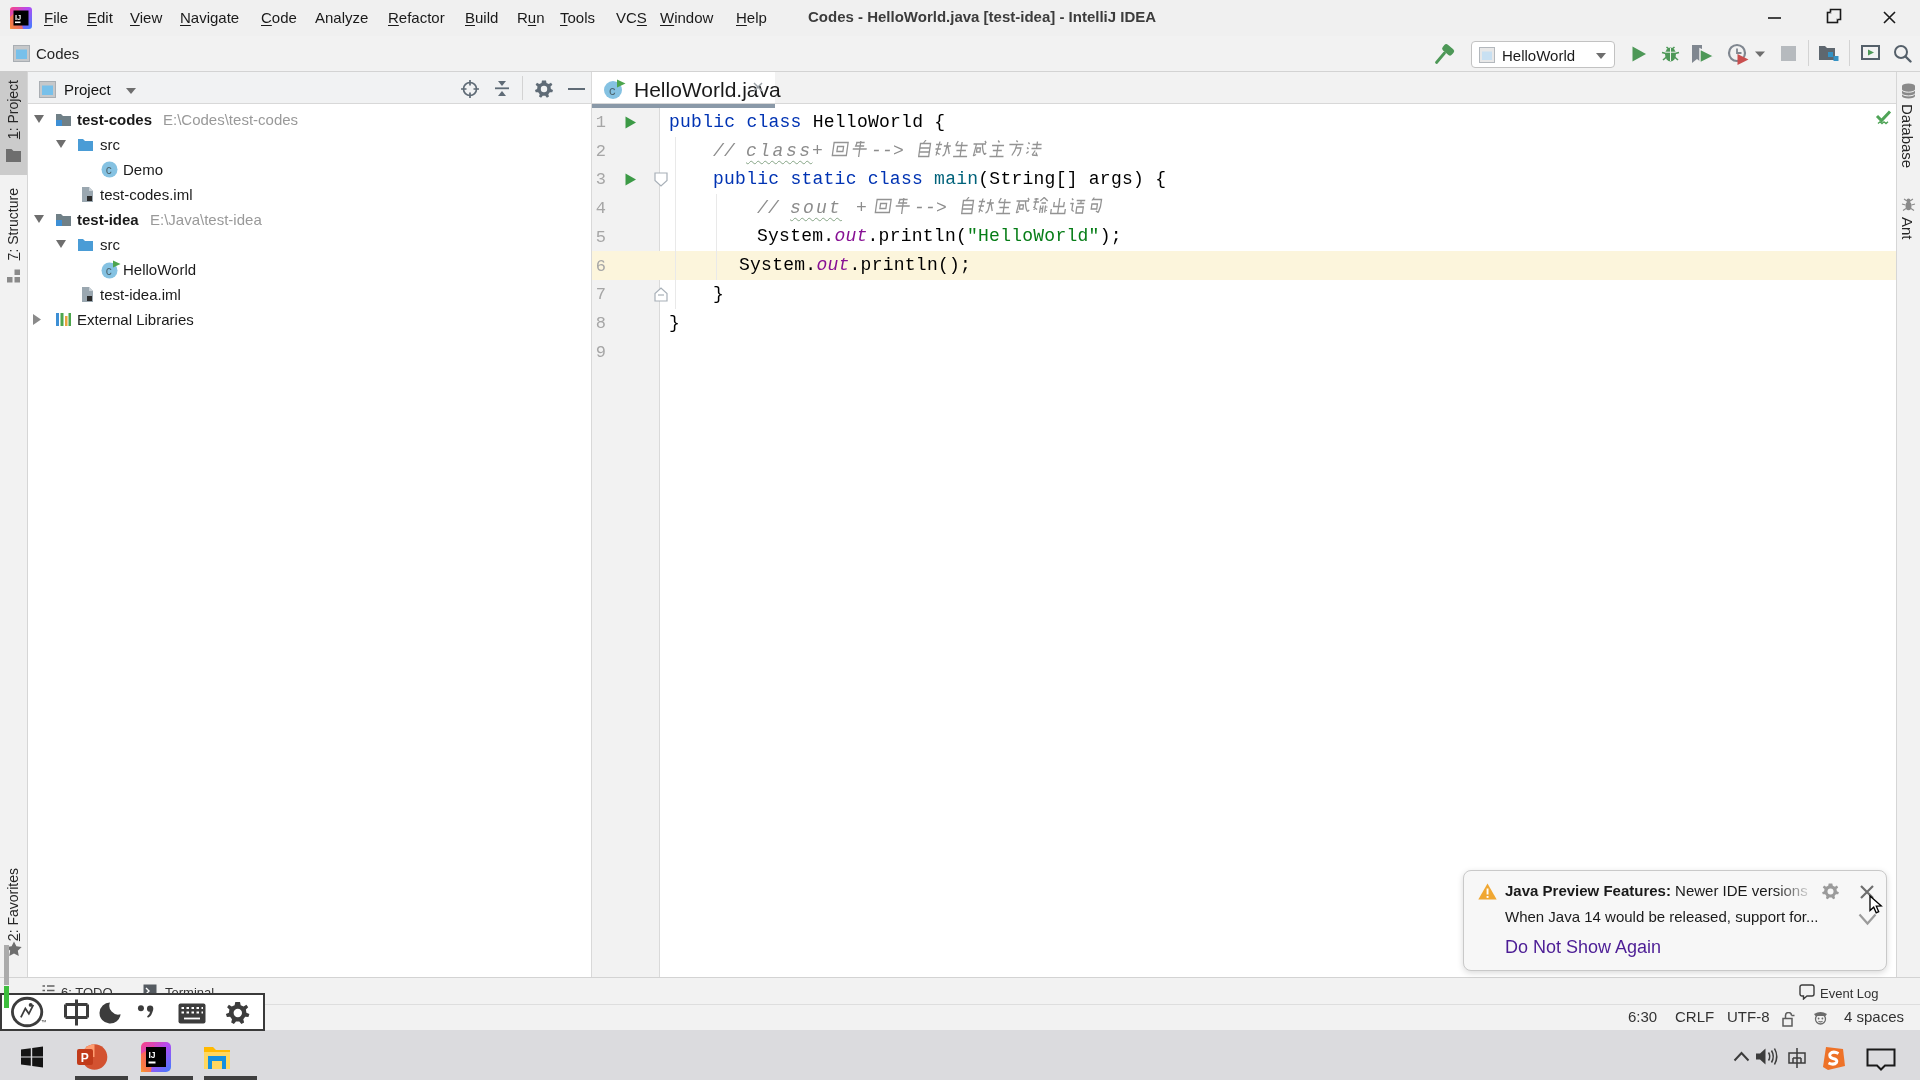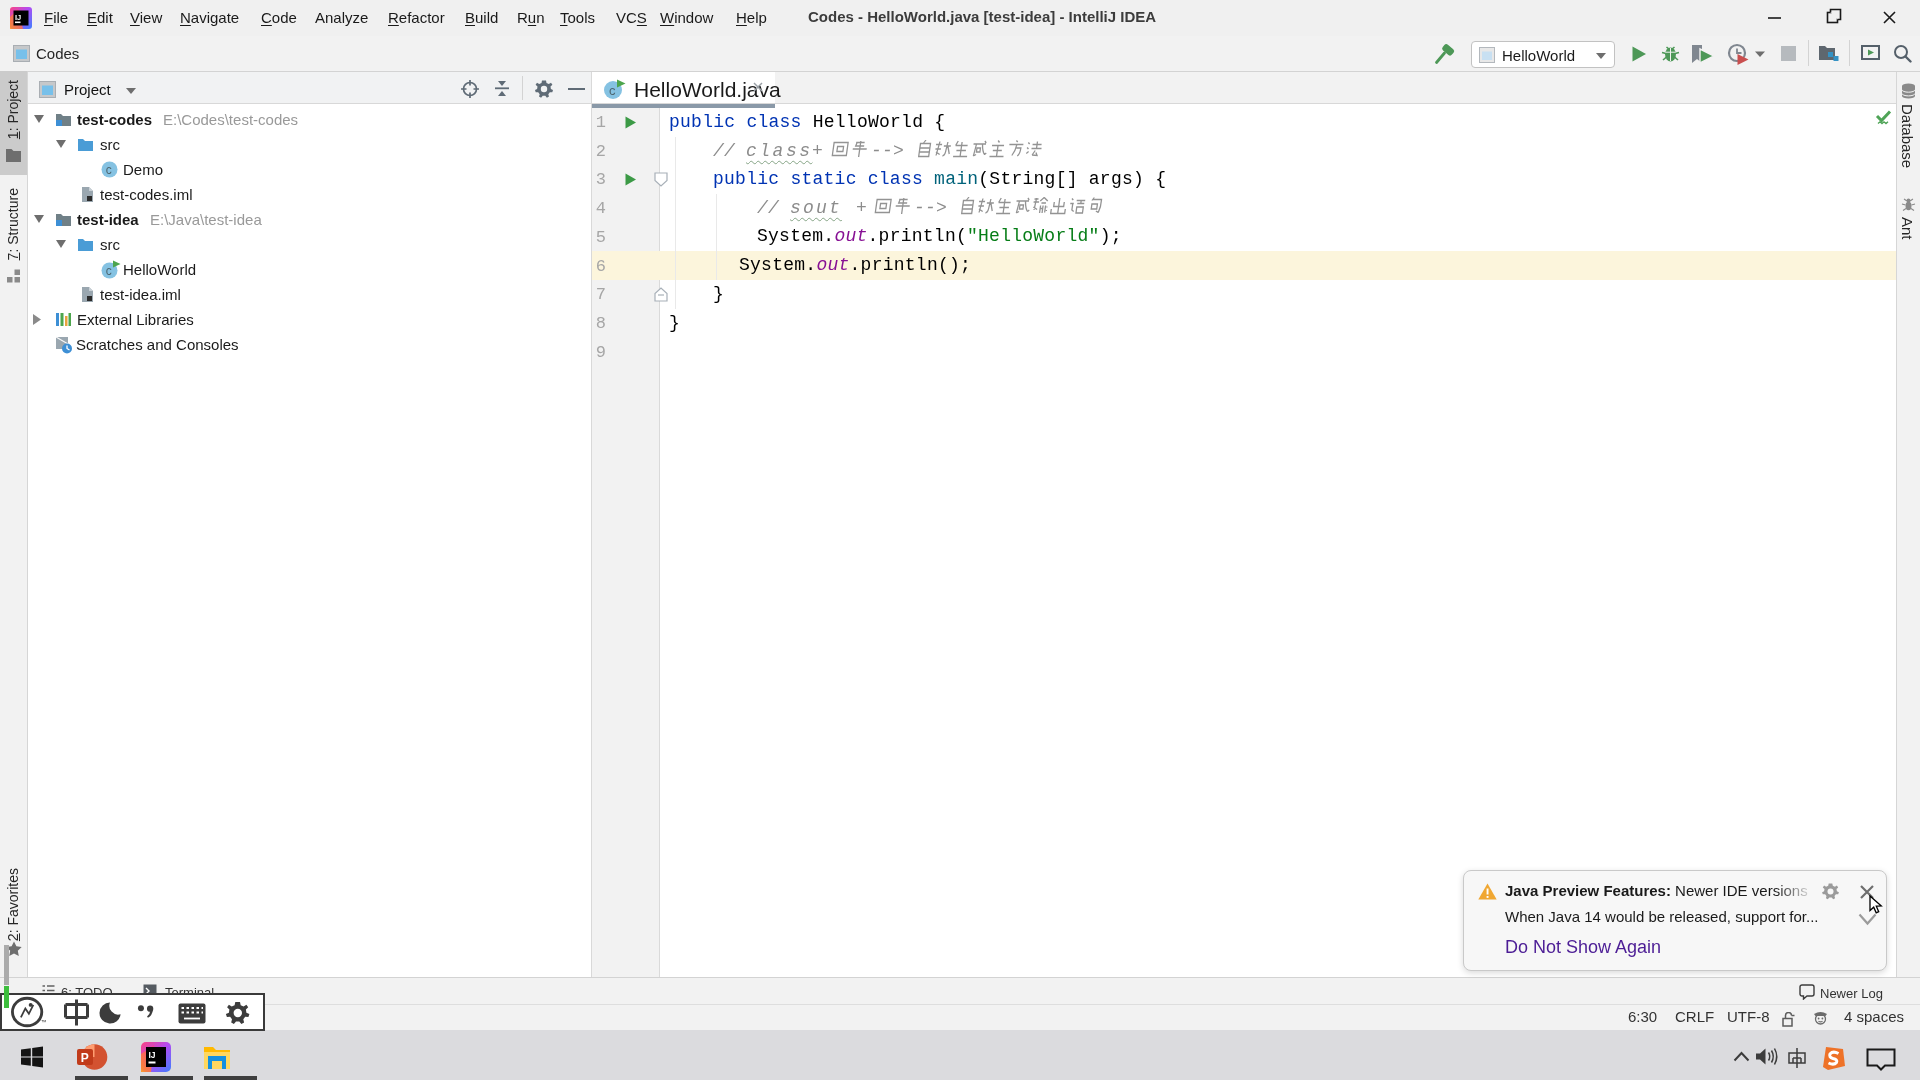--- a/index.html
+++ b/index.html
@@ -318,29 +318,20 @@
     <span class="nm" style="left:77px">External Libraries</span>
   </div>
   <div class="trow" style="left:0;top:282px;width:563px">
     <svg class="abs" style="left:79px;top:4px" width="17" height="17" viewBox="0 0 17 17">
         <path d="M3 1 L10 1 L14 5 L14 16 L3 16 Z" fill="#9AA7B0"></path>
         <path d="M10 1 L10 5 L14 5 Z" fill="#C8D0D6"></path>
         <rect x="8" y="10" width="5" height="5" fill="#2B2B2B"></rect>
       </svg>
     <span class="nm" style="left:100px">test-idea.iml</span>
   </div>
-  <div class="trow" style="left:0;top:332px;width:563px">
-    <svg class="abs" style="left:55px;top:4px" width="18" height="18" viewBox="0 0 18 18">
-      <path d="M1 1 L13 1 L13 8 L8 13 L1 13 Z" fill="#9AA7B0"></path>
-        <path d="M1 1 L13 8" stroke="#F8F8F8" stroke-width="1.2"></path>
-      <circle cx="12" cy="12.5" r="5" fill="#3D8FD5"></circle>
-        <path d="M12 9.5 L12 12.5 L14.5 14" stroke="#FFF" stroke-width="1.3" fill="none"></path>
-    </svg>
-    <span class="nm" style="left:76px">Scratches and Consoles</span>
-  </div>
   <div class="abs" id="tabbar"></div>
   <div class="abs" id="tab1"></div>
   <div class="abs" id="tabu"></div>
   <svg class="abs" style="left:603px;top:79px" width="24" height="21" viewBox="0 0 24 21">
       <circle cx="10" cy="11" r="9" fill="#85C2E2"></circle>
       <text x="6" y="16" font-size="13" fill="#4D6670" font-family="Liberation Sans">c</text>
       <path d="M14 0.5 L22.5 4.5 L14 8.5 Z" fill="#4DA54D"></path>
     </svg>
   <span class="abs" style="left:634px;top:78px;font-size:21px;color:#1A1A1A">HelloWorld.java</span>
   <svg class="abs" style="left:752px;top:81px" width="12" height="12" viewBox="0 0 12 12">
@@ -482,21 +473,21 @@
   <span class="sbitem" style="left:61px;top:985px;font-size:13px">6: TODO</span>
   <svg class="abs" style="left:143px;top:984px" width="14" height="14" viewBox="0 0 14 14">
     <rect x="0.5" y="0.5" width="13" height="13" fill="#555B61"></rect>
     <path d="M3 4 L6 7 L3 10" stroke="#FFF" stroke-width="1.4" fill="none"></path>
       <path d="M7.5 10 L11 10" stroke="#FFF" stroke-width="1.4"></path>
   </svg>
   <span class="sbitem" style="left:165px;top:985px;font-size:13px">Terminal</span>
   <svg class="abs" style="left:1799px;top:984px" width="16" height="16" viewBox="0 0 16 16">
     <path d="M3 1 L13 1 A2 2 0 0 1 15 3 L15 10 A2 2 0 0 1 13 12 L8 12 L4.5 15 L4.5 12 L3 12 A2 2 0 0 1 1 10 L1 3 A2 2 0 0 1 3 1 Z" fill="none" stroke="#3C3C3C" stroke-width="1.4"></path>
   </svg>
-  <span class="sbitem" style="left:1820px;top:986px;font-size:13px">Newer Log</span>
+  <span class="sbitem" style="left:1820px;top:986px;font-size:13px">Event Log</span>
   <div class="abs" id="statusbar"></div>
   <span class="sbitem" style="left:1628px">6:30</span>
   <span class="sbitem" style="left:1675px">CRLF</span>
   <span class="sbitem" style="left:1727px">UTF-8</span>
   <svg class="abs" style="left:1782px;top:1012px" width="13" height="15" viewBox="0 0 13 15">
     <rect x="1" y="6.5" width="9" height="7.5" fill="none" stroke="#5C5C5C" stroke-width="1.5"></rect>
     <path d="M3.5 6.5 L3.5 3.5 A3 3 0 0 1 9.5 3.5 M9.5 3.5 L12.5 3.5" stroke="#5C5C5C" stroke-width="1.5" fill="none"></path>
   </svg>
   <svg class="abs" style="left:1812px;top:1010px" width="17" height="16" viewBox="0 0 17 16">
     <path d="M2 4 Q8.5 0 15 4 L13.5 6 L3.5 6 Z" fill="#6B6B6B"></path>

